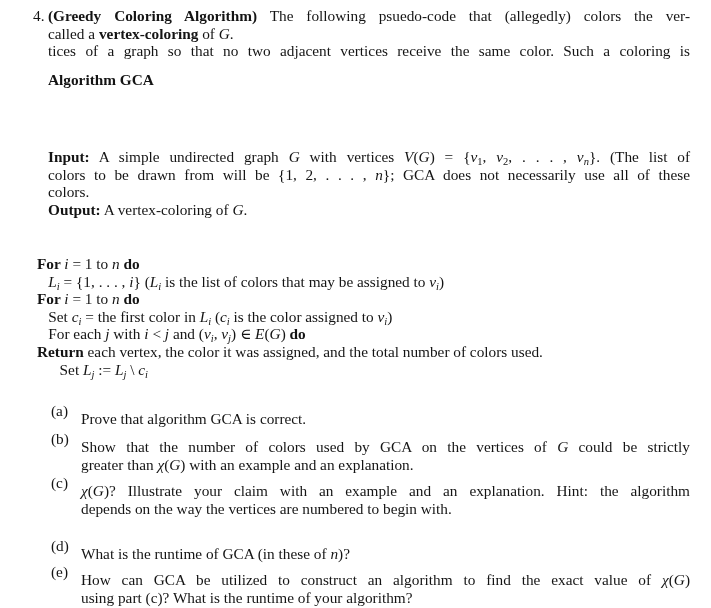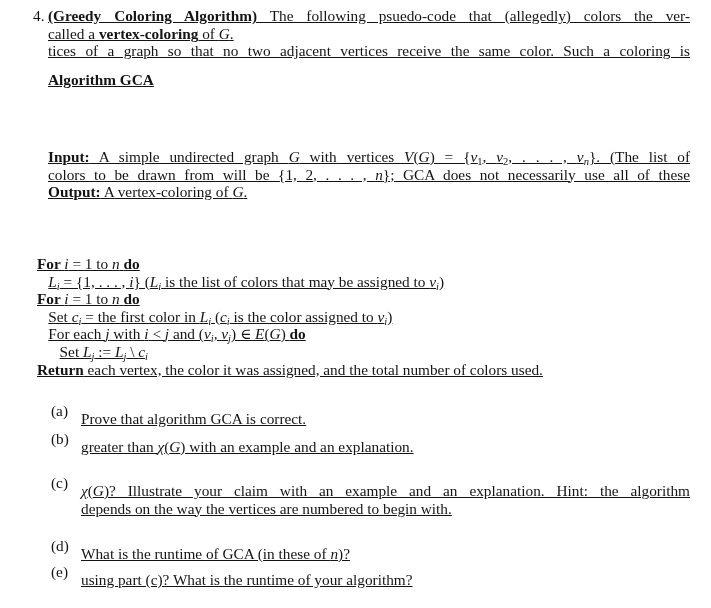--- a/index.html
+++ b/index.html
@@ -20,21 +20,21 @@
   .io{left:48px;top:148px;width:642px;}
   .pseudo{left:37px;top:255px;width:660px;}
   .item{position:absolute;left:51px;width:639px;}
   .item-a{top:402px;}
   .item-b{top:430px;}
   .item-c{top:474px;}
   .item-d{top:537px;}
   .item-e{top:563px;}
   .ilabel{position:absolute;left:0;top:0;}
   .itext{position:absolute;left:30px;top:8px;width:609px;}
-  .line{text-align:left;text-decoration:underline;}
+  .line{text-align:left;}
   .line.just{text-align:justify;text-align-last:justify;}
   .bo{font-weight:bold;}
   .it{font-style:italic;}
   sub.s{font-size:10.5px;vertical-align:-2.5px;line-height:0;}
 </style>
 </head>
 <body>
 
 <div class="page">
   <div class="num">4.</div>
@@ -45,57 +45,60 @@
       <div class="line just"><span class="">tices of a graph so that no two adjacent vertices receive the same color. Such a coloring is</span></div>
     </div>
 
   <div class="abs algoTitle">
       <div class="line"><span class="bo">Algorithm GCA</span></div>
     </div>
 
   <div class="abs io">
       <div class="line just"><span class="bo">Input:</span><span class=""> A simple undirected graph </span><span class="it">G</span><span class=""> with vertices </span><span class="it">V</span><span class="">(</span><span class="it">G</span><span class="">) = {</span><span class="it">v</span><sub class="s">1</sub><span class="">, </span><span class="it">v</span><sub class="s">2</sub><span class="">, . . . , </span><span class="it">v</span><sub class="s it">n</sub><span class="">}. (The list of</span></div>
       <div class="line just"><span class="">colors to be drawn from will be {1, 2, . . . , </span><span class="it">n</span><span class="">}; GCA does not necessarily use all of these</span></div>
+      <div class="line"><span class="">colors.</span></div>
       <div class="line"><span class="bo">Output:</span><span class=""> A vertex-coloring of </span><span class="it">G</span><span class="">.</span></div>
     </div>
 
   <div class="abs pseudo">
       <div class="line"><span class="bo">For </span><span class="it">i</span><span class=""> = 1 to </span><span class="it">n</span><span class=""> </span><span class="bo">do</span></div>
       <div class="line" style="padding-left: 11.3px;"><span class="it">L</span><sub class="s it">i</sub><span class=""> = {1, . . . , </span><span class="it">i</span><span class="">} (</span><span class="it">L</span><sub class="s it">i</sub><span class=""> is the list of colors that may be assigned to </span><span class="it">v</span><sub class="s it">i</sub><span class="">)</span></div>
       <div class="line"><span class="bo">For </span><span class="it">i</span><span class=""> = 1 to </span><span class="it">n</span><span class=""> </span><span class="bo">do</span></div>
       <div class="line" style="padding-left: 11.3px;"><span class="">Set </span><span class="it">c</span><sub class="s it">i</sub><span class=""> = the first color in </span><span class="it">L</span><sub class="s it">i</sub><span class=""> (</span><span class="it">c</span><sub class="s it">i</sub><span class=""> is the color assigned to </span><span class="it">v</span><sub class="s it">i</sub><span class="">)</span></div>
       <div class="line" style="padding-left: 11.3px;"><span class="">For each </span><span class="it">j</span><span class=""> with </span><span class="it">i</span><span class=""> &lt; </span><span class="it">j</span><span class=""> and (</span><span class="it">v</span><sub class="s it">i</sub><span class="">, </span><span class="it">v</span><sub class="s it">j</sub><span class="">) ∈ </span><span class="it">E</span><span class="">(</span><span class="it">G</span><span class="">) </span><span class="bo">do</span></div>
+      <div class="line"><span class="bo">Return</span><span class=""> each vertex, the color it was assigned, and the total number of colors used.</span></div>
       <div class="line" style="padding-left: 22.6px;"><span class="">Set </span><span class="it">L</span><sub class="s it">j</sub><span class=""> := </span><span class="it">L</span><sub class="s it">j</sub><span class=""> \ </span><span class="it">c</span><sub class="s it">i</sub></div>
-      <div class="line"><span class="bo">Return</span><span class=""> each vertex, the color it was assigned, and the total number of colors used.</span></div>
     </div>
 
   <div class="item item-a">
     <span class="ilabel">(a)</span>
     <div class="itext">
         <div class="line"><span class="">Prove that algorithm GCA is correct.</span></div>
       </div>
   </div>
   <div class="item item-b">
     <span class="ilabel">(b)</span>
     <div class="itext">
+        <div class="line just"><span class="">Show that the number of colors used by GCA on the vertices of </span><span class="it">G</span><span class=""> could be strictly</span></div>
         <div class="line"><span class="">greater than </span><span class="it">χ</span><span class="">(</span><span class="it">G</span><span class="">) with an example and an explanation.</span></div>
       </div>
   </div>
   <div class="item item-c">
     <span class="ilabel">(c)</span>
     <div class="itext">
         <div class="line just"><span class="it">χ</span><span class="">(</span><span class="it">G</span><span class="">)? Illustrate your claim with an example and an explanation. Hint: the algorithm</span></div>
         <div class="line"><span class="">depends on the way the vertices are numbered to begin with.</span></div>
       </div>
   </div>
   <div class="item item-d">
     <span class="ilabel">(d)</span>
     <div class="itext">
         <div class="line"><span class="">What is the runtime of GCA (in these of </span><span class="it">n</span><span class="">)?</span></div>
       </div>
   </div>
   <div class="item item-e">
     <span class="ilabel">(e)</span>
     <div class="itext">
+        <div class="line just"><span class="">How can GCA be utilized to construct an algorithm to find the exact value of </span><span class="it">χ</span><span class="">(</span><span class="it">G</span><span class="">)</span></div>
         <div class="line"><span class="">using part (c)? What is the runtime of your algorithm?</span></div>
       </div>
   </div>
 </div>
 
 </body></html>

